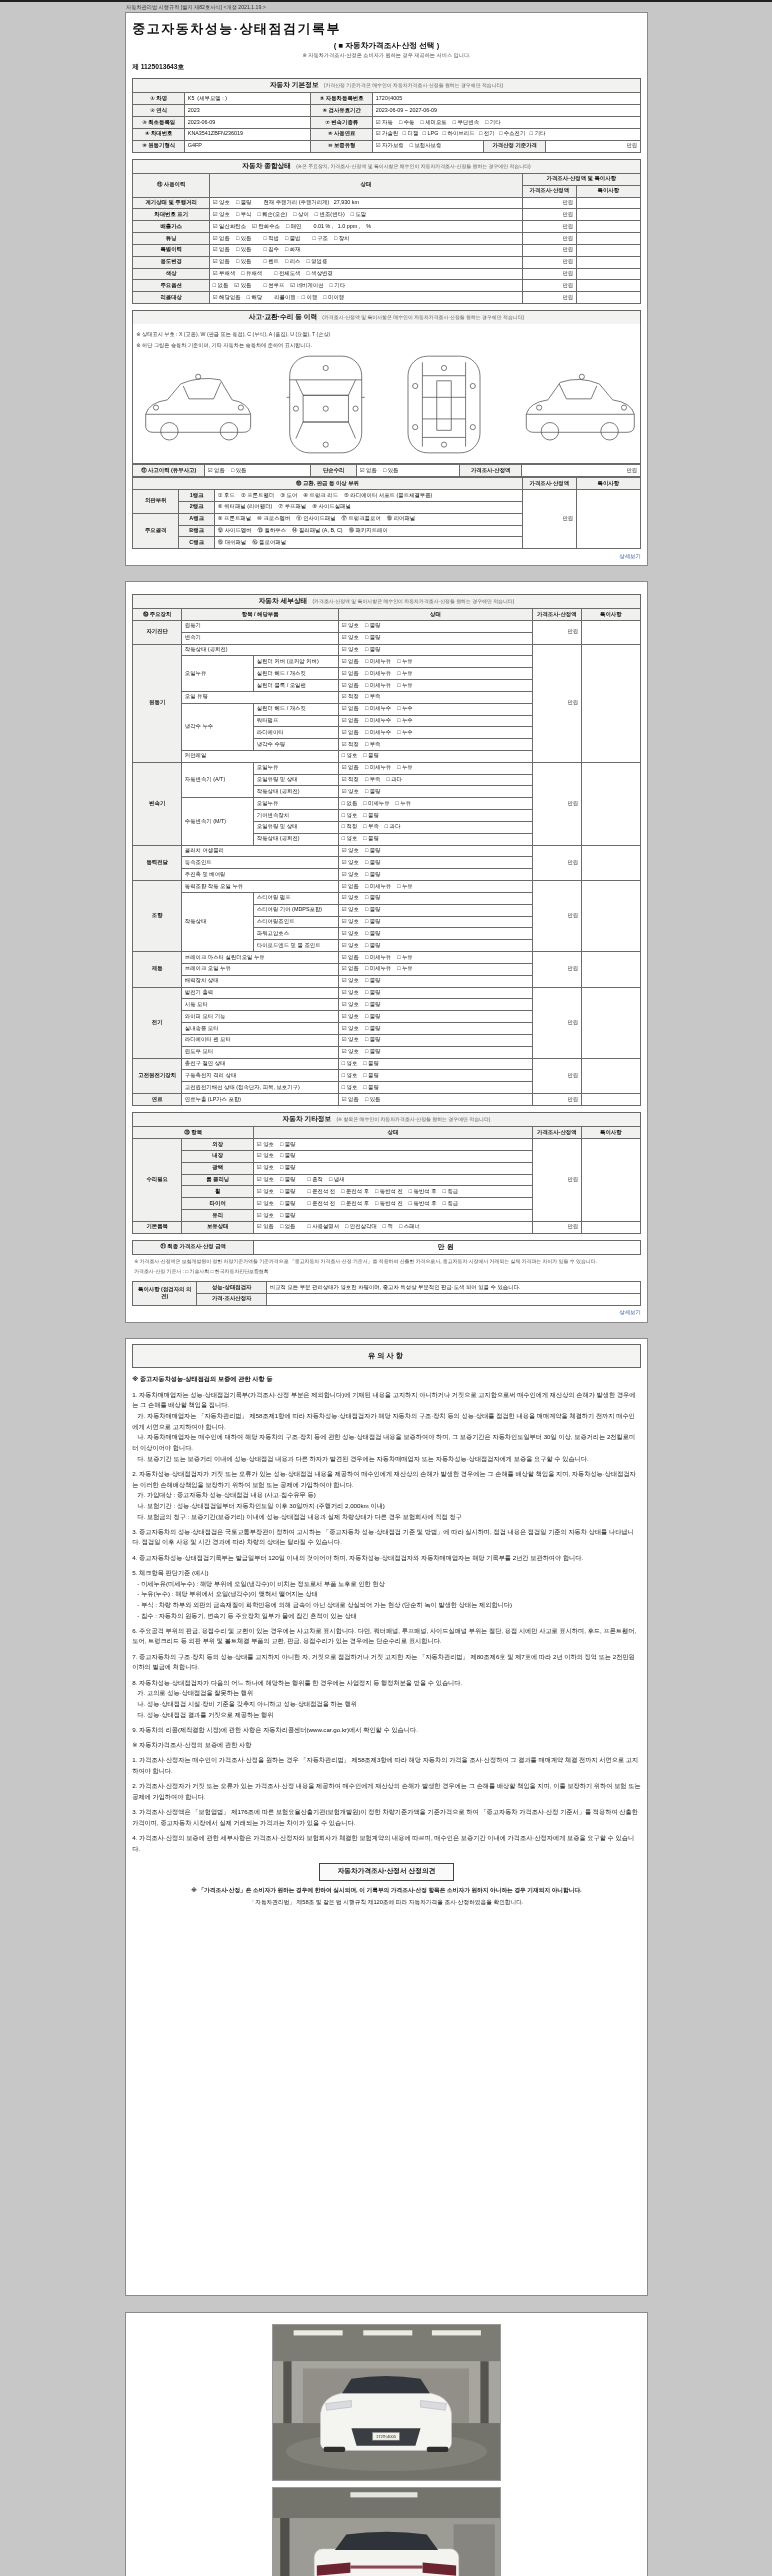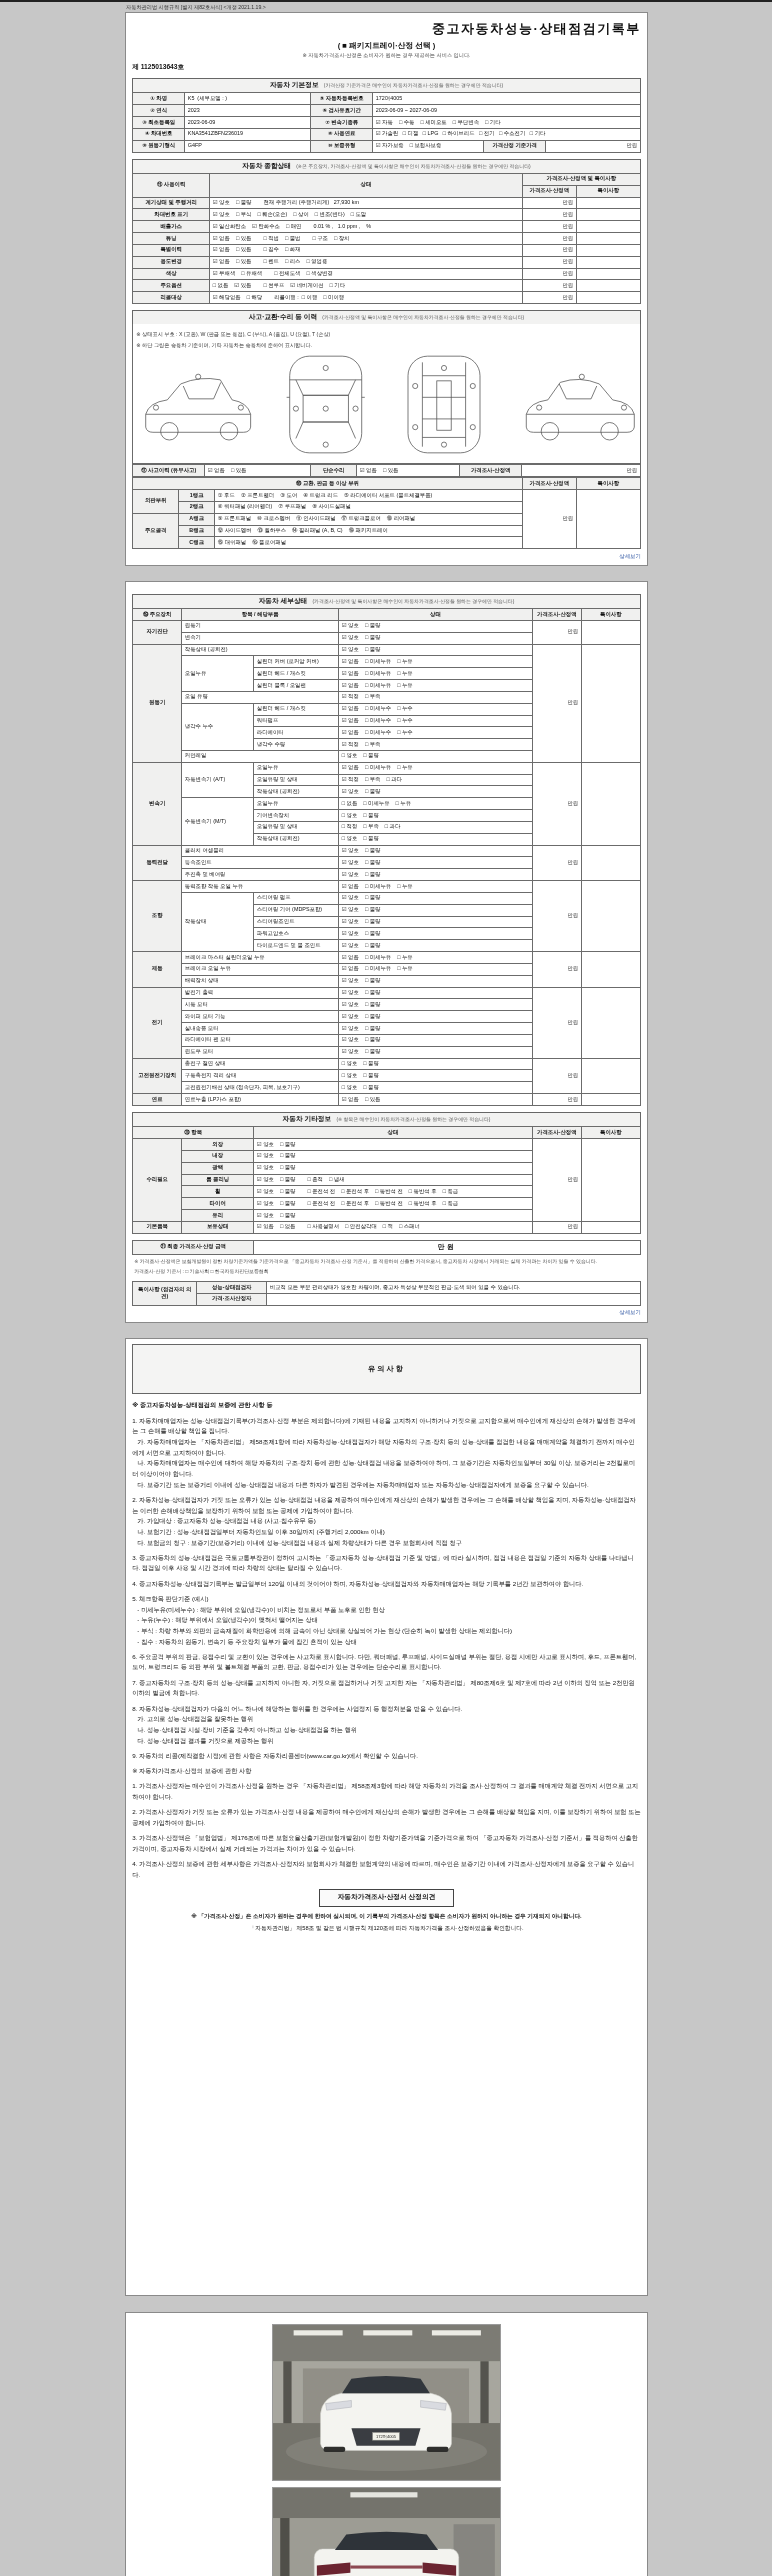--- a/index.html
+++ b/index.html
@@ -6,60 +6,60 @@
   body{
     width:773px;height:2576px;overflow:hidden;
     background:#c7c7c7;
     font-family:"Liberation Sans","DejaVu Sans",sans-serif;
     color:#111;
   }
   .top-strip{height:1.5px;background:#222;}
   .page{width:523px;margin:0 auto;}
   .ref{font-size:5.2px;color:#333;padding:2.1px 1px 1.5px;}
   .panel{background:#fff;border:0.5px solid #8a8a8a;margin-bottom:15.5px;padding:5.2px 6.2px;box-sizing:border-box;}
-  .doc-title{text-align:right;font-size:13px;font-weight:bold;letter-spacing:1.5px;margin-top:2.1px;}
+  .doc-title{text-align:left;font-size:13px;font-weight:bold;letter-spacing:1.5px;margin-top:2.1px;}
   .doc-sub{text-align:center;font-size:7.7px;font-weight:bold;margin:2.6px 0 1px;}
   .doc-note{text-align:center;font-size:5.2px;color:#444;margin-bottom:4.1px;}
   .form-no{font-size:6.7px;font-weight:bold;margin:3.1px 0 2.1px;}
   .sec-head{display:flex;justify-content:center;align-items:baseline;gap:5.2px;
     border:0.5px solid #666;border-bottom:none;background:#f2f2f1;padding:2.1px 3.1px;margin-top:6.2px;}
   .sec-title{font-size:6.7px;font-weight:bold;}
   .sec-note{font-size:4.9px;color:#555;}
   table{width:100%;border-collapse:collapse;table-layout:fixed;font-size:5.4px;}
   th,td{border:0.5px solid #6b6b6b;padding:1.5px 2.6px;vertical-align:middle;white-space:pre-wrap;word-break:break-word;line-height:1.45;}
   th{background:#f0f0ef;font-weight:600;text-align:center;}
   td{text-align:left;background:#fff;}
   td.pr{text-align:right;color:#333;}
   td.left{text-align:left;}
   td.final-amt{font-size:6.7px;font-weight:bold;text-align:center;letter-spacing:2.6px;}
   .legend{font-size:5.2px;color:#333;margin:3.1px 1px 1px;line-height:1.5;}
   .diagram-wrap{border:0.5px solid #6b6b6b;border-top:none;padding:3.1px 2.1px;background:#fff;}
   .detail-link{text-align:right;font-size:5.4px;color:#2a52a0;margin-top:3.6px;cursor:pointer;}
   .small-notes{font-size:4.9px;color:#444;margin:3.1px 1px 1px;line-height:1.55;}
-  .notice-title{text-align:center;font-weight:bold;font-size:7.2px;border:0.5px solid #666;background:#f4f4f3;padding:19px;margin-bottom:6.2px;letter-spacing:2.1px;}
+  .notice-title{text-align:center;font-weight:bold;font-size:7.2px;border:0.5px solid #666;background:#f4f4f3;padding:6px;margin-bottom:6.2px;letter-spacing:2.1px;}
   .para{font-size:6.2px;line-height:1.72;margin:0 0 4.6px;white-space:pre-wrap;}
   .para:first-child{font-weight:bold;}
   .opinion-box{margin:8.2px auto 5.2px;border:0.8px solid #444;padding:3.6px 17.5px;font-weight:bold;font-size:6.7px;width:fit-content;background:#fafafa;}
   .closing .para{text-align:center;margin-bottom:2.1px;font-size:5.7px;}
   .photos-panel{min-height:381px;}
   .notice-panel{min-height:958px;}
   .photo{display:block;margin:6.2px auto;border:0.5px solid #9a9a9a;background:#888;}
 </style>
 </head>
 <body>
 
 <div class="top-strip"></div>
 
 <div class="page">
 
   <div class="ref">자동차관리법 시행규칙 [별지 제82호서식] &lt;개정 2021.1.19.&gt;</div>
 
   <div class="panel">
     <div class="doc-title">중고자동차성능·상태점검기록부</div>
-    <div class="doc-sub">( ■ 패키지트레이·산정 선택 )</div>
+    <div class="doc-sub">( ■ 자동차가격조사·산정 선택 )</div>
     <div class="doc-note">※ 자동차가격조사·산정은 소비자가 원하는 경우 제공하는 서비스 입니다.</div>
     <div class="form-no">제 1125013643호</div>
 
     <div class="sec-head">
       <span class="sec-title">자동차 기본정보</span>
       <span class="sec-note">(가격산정 기준가격은 매수인이 자동차가격조사·산정을 원하는 경우에만 적습니다)</span>
     </div>
     <table class="tbl">
       <colgroup>
           <col style="width:52px">

